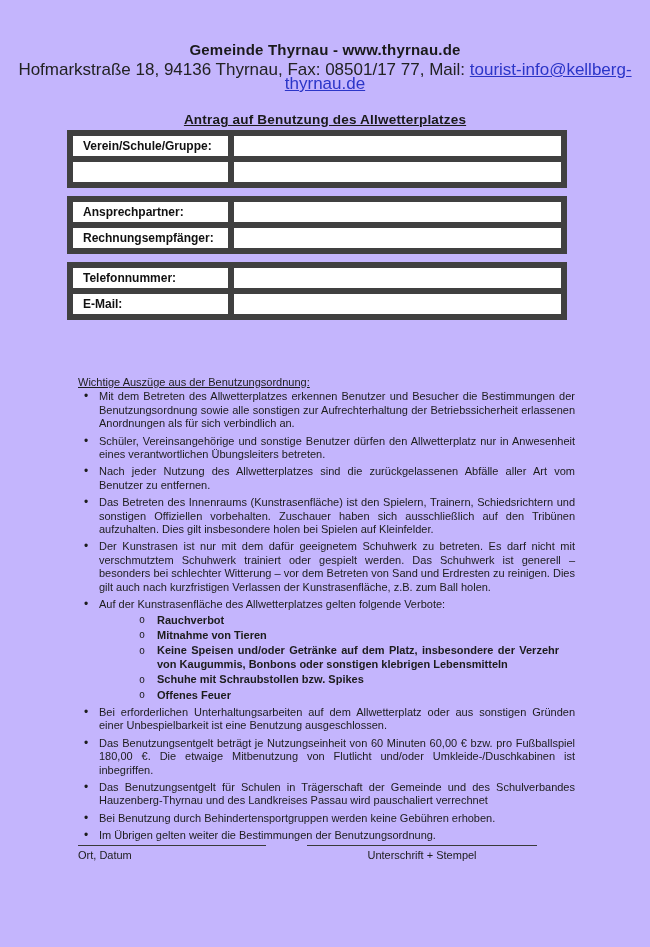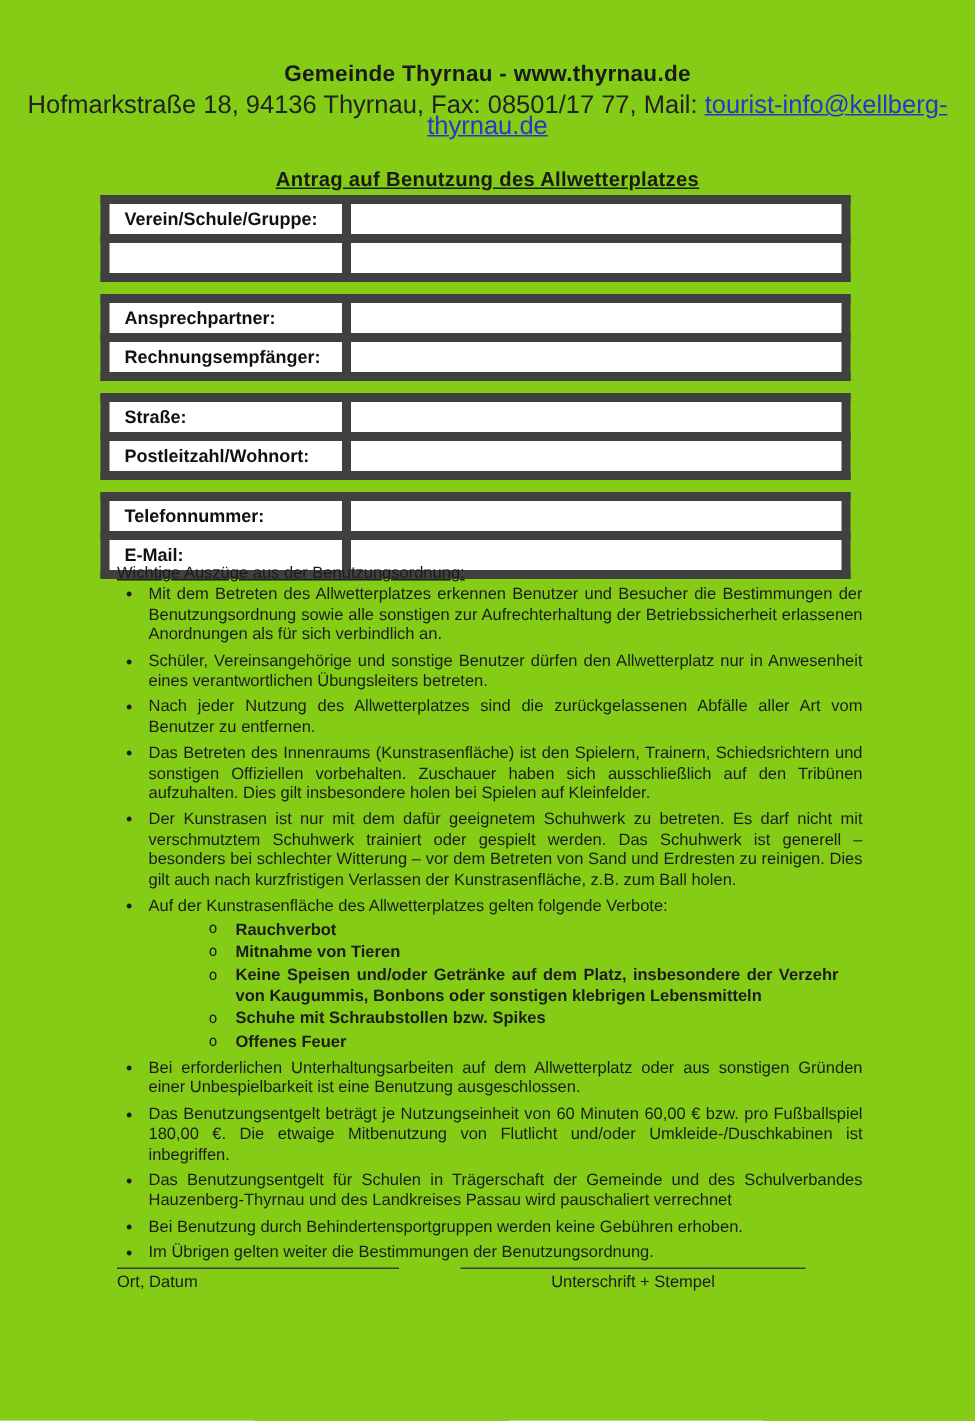--- a/index.html
+++ b/index.html
@@ -2,21 +2,21 @@
 <html lang="de"><head>
 <meta charset="utf-8">
 <style>
   * { margin: 0; padding: 0; box-sizing: border-box; }
   html, body { background: #e8e8e8; }
   body { width: 650px; font-family: "Liberation Sans", "DejaVu Sans", sans-serif; color: #1a1a1a; }
   .page {
     position: relative;
     width: 650px;
     height: 947px;
-    background: #84cc16;
+    background: #c4b5fd;
     overflow: hidden;
   }
 
   
   .header { text-align: center; padding-top: 40px; }
   .org-line { font-size: 15px; font-weight: bold; line-height: 19px; letter-spacing: .2px; }
   .address-line { font-size: 17px; line-height: 14px; margin-top: 4px; color: #222; }
   .address-line a { color: #2B35C8; text-decoration: underline; cursor: pointer; }
   .form-title { display: inline-block; margin-top: 21px; font-size: 13.5px; font-weight: bold; text-decoration: underline; letter-spacing: .2px; }
 
@@ -80,32 +80,20 @@
         <td class="lbl">Ansprechpartner:</td>
         <td class="val"></td>
       </tr>
       <tr>
         <td class="lbl">Rechnungsempfänger:</td>
         <td class="val"></td>
       </tr>
     </tbody>
       </table>
 
-    <table class="form-table">
-      <tbody>
-          <tr>
-        <td class="lbl">Straße:</td>
-        <td class="val"></td>
-      </tr>
-      <tr>
-        <td class="lbl">Postleitzahl/Wohnort:</td>
-        <td class="val"></td>
-      </tr>
-    </tbody>
-      </table>
 
     <table class="form-table">
       <tbody>
           <tr>
         <td class="lbl">Telefonnummer:</td>
         <td class="val"></td>
       </tr>
       <tr>
         <td class="lbl">E-Mail:</td>
         <td class="val"></td>

